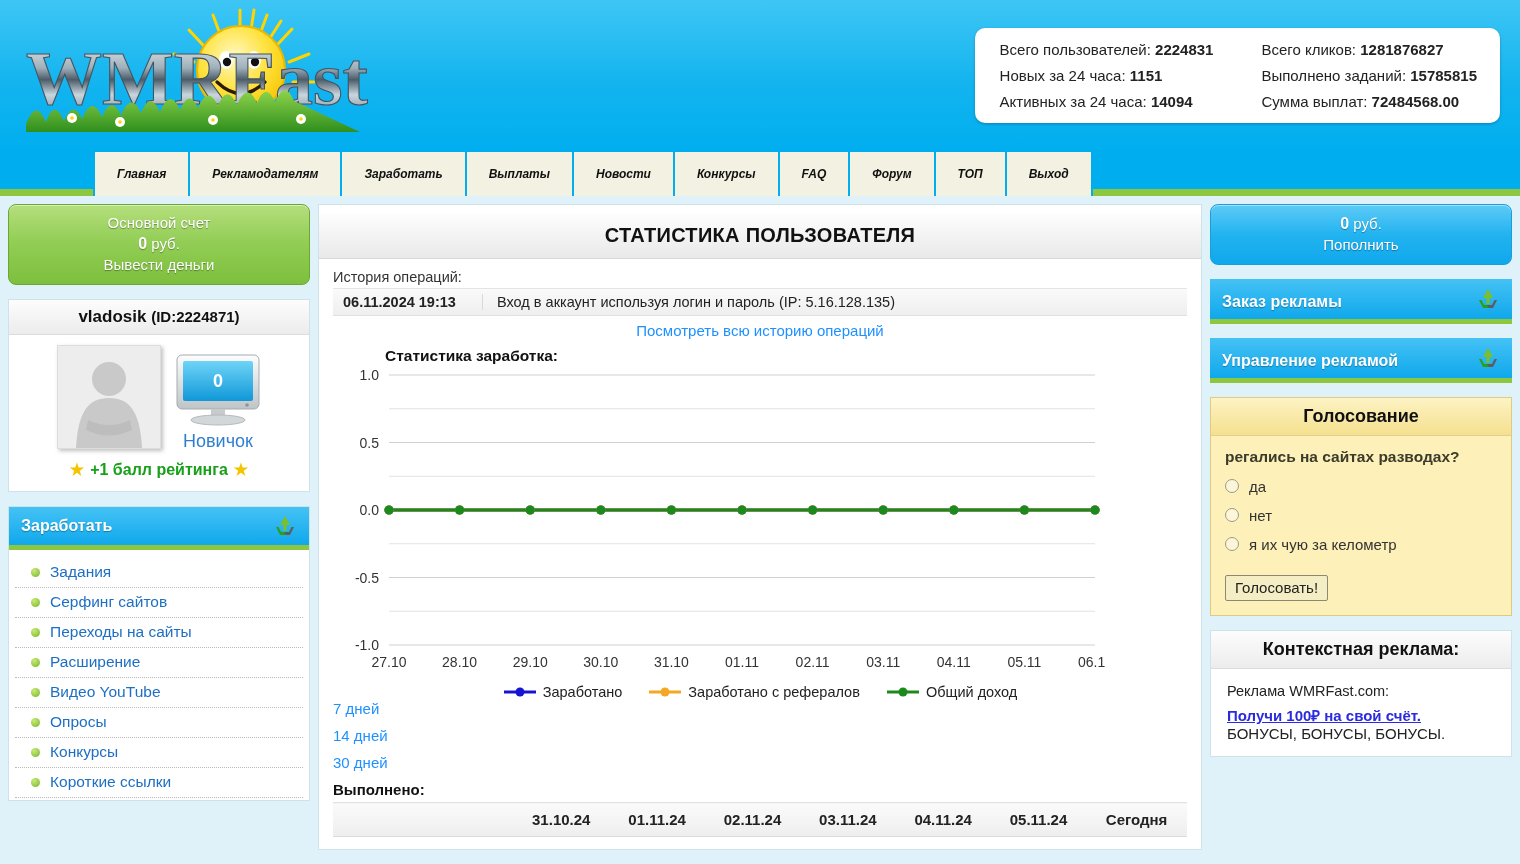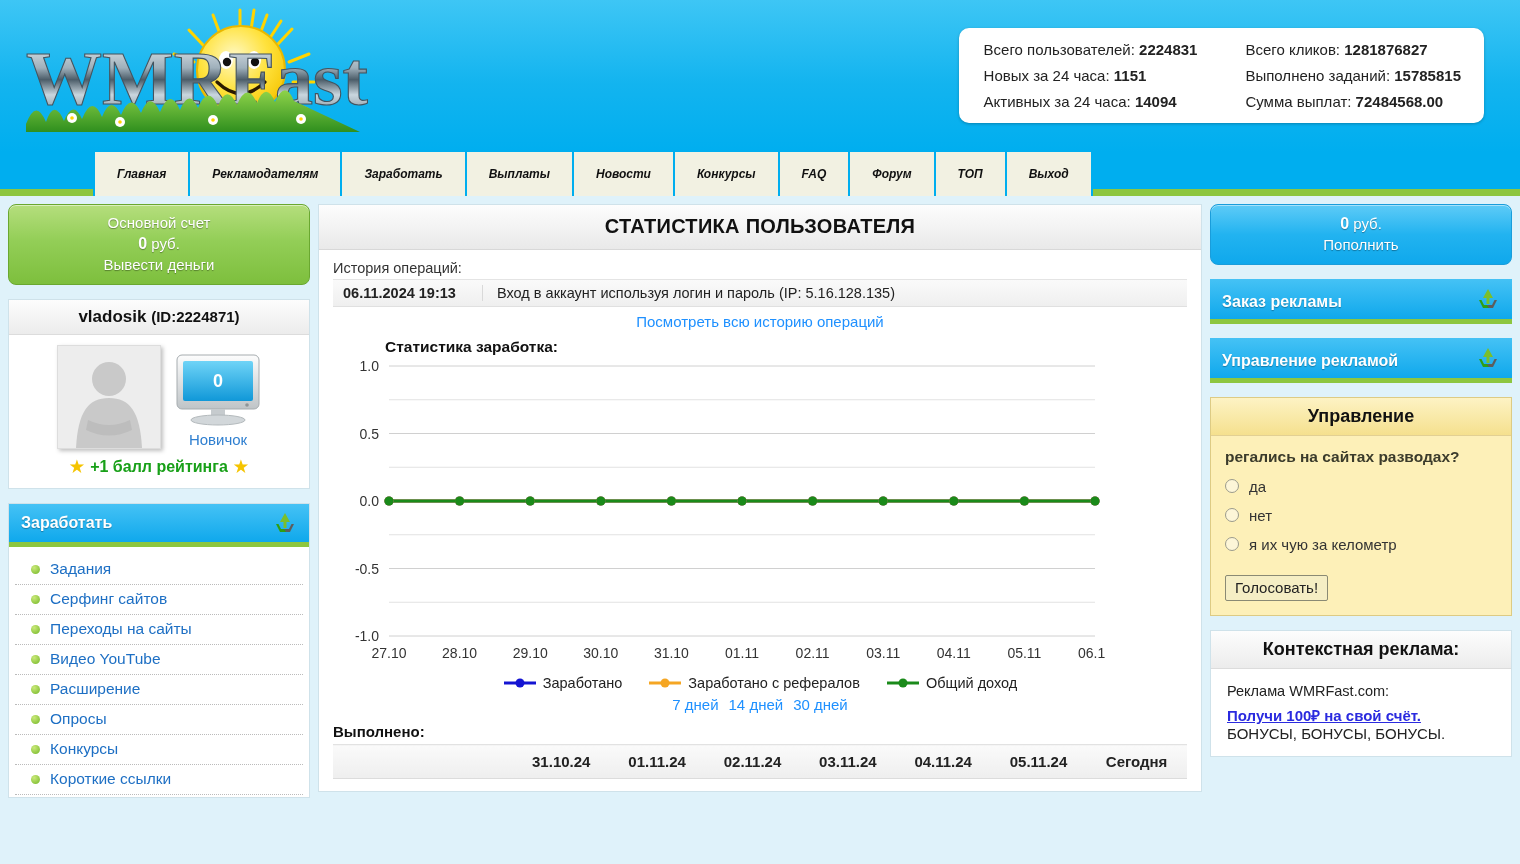--- a/index.html
+++ b/index.html
@@ -14,21 +14,21 @@
 
   
   .header {
     position:relative; height:152px;
     background:linear-gradient(180deg,#3ec6f5 0%, #13b4ef 55%, #00aeef 100%);
   }
   .logo-wrap { position:absolute; left:8px; top:8px; width:370px; height:132px; }
   .logo-svg { display:block; }
 
   .stats-box {
-    position:absolute; right:36px; top:28px;
+    position:absolute; right:20px; top:28px;
     background:#fff; border:3px solid #fff; border-radius:10px;
     padding:10px 20px 10px 22px;
     box-shadow:0 1px 3px rgba(0,0,0,.25);
     display:flex; gap:48px;
   }
   .stats-col { display:flex; flex-direction:column; gap:9px; }
   .stat-line { font-size:15px; color:#222; white-space:nowrap; }
   .stat-line b { font-weight:bold; }
 
   
@@ -94,21 +94,21 @@
   .card-head-gray .uid { font-size:15px; }
 
   .profile-body { padding:10px 12px 12px; text-align:center; }
   .profile-row { display:flex; align-items:flex-start; justify-content:center; gap:14px; }
   .avatar-box {
     width:104px; height:104px; background:#eee;
     border:1px solid #ddd; box-shadow:2px 2px 4px rgba(0,0,0,.25);
     overflow:hidden;
   }
   .monitor-wrap { text-align:center; padding-top:8px; }
-  .monitor-label { color:#2f7fd0; font-size:15px; margin-top:1px; }
+  .monitor-label { color:#2f7fd0; font-size:18px; margin-top:1px; }
   .rating-line {
     margin-top:8px; font-size:16px; font-weight:bold; color:#18a018;
     display:flex; align-items:center; justify-content:center; gap:6px;
   }
 
   
   .sec-head {
     background:linear-gradient(180deg,#45c2f5 0%,#0fa8ec 100%);
     border-bottom:5px solid #8dc63f;
     padding:7px 12px; display:flex; align-items:center; justify-content:space-between;
@@ -139,21 +139,21 @@
     color:#fff; font-size:16px; font-weight:bold;
     text-shadow:0 1px 1px rgba(0,0,0,.3); cursor:pointer;
   }
 
   
   .main-panel { background:#fff; border:1px solid #cfe2ea; }
   .main-head {
     background:linear-gradient(180deg,#fdfdfd 0%,#e9e9e9 100%);
     border-bottom:1px solid #d8d8d8;
     text-align:center; padding:10px 4px 11px;
-    font-size:20px; font-weight:bold; letter-spacing:.3px; color:#111;
+    font-size:20px; font-weight:bold; letter-spacing:.3px; color:#111;margin-top:9px;
   }
   .main-body { padding:10px 14px 12px; }
   .small-label { font-size:14.5px; color:#333; margin-bottom:3px; }
 
   .hist-row {
     display:flex; align-items:center;
     background:linear-gradient(180deg,#fafafa 0%,#efefef 100%);
     border-top:1px solid #e4e4e4; border-bottom:1px solid #e0e0e0;
     height:28px;
   }
@@ -165,21 +165,21 @@
   .center-link { text-align:center; margin:6px 0 2px; }
   .lnk { color:#1e90ff; cursor:pointer; font-size:15px; }
 
   .chart-title { font-size:15.5px; font-weight:bold; color:#111; margin:8px 0 2px 52px; }
   .chart-area { position:relative; }
   .legend {
     display:flex; justify-content:center; gap:26px; margin-top:2px;
     font-size:14.5px; color:#222;
   }
   .legend-item { display:flex; align-items:center; gap:6px; }
-  .periods { text-align:left; margin-top:5px; display:flex; gap:10px; justify-content:center; }
+  .periods { text-align:left; display:flex; gap:10px; justify-content:center;flex-direction:column; }
 
   .done-label { font-weight:bold; font-size:15px; margin-top:10px; color:#111; }
   .done-table { width:100%; border-collapse:collapse; margin-top:4px; }
   .done-table th {
     background:linear-gradient(180deg,#fafafa 0%,#eeeeee 100%);
     border-top:1px solid #e2e2e2; border-bottom:1px solid #dcdcdc;
     font-size:15px; font-weight:bold; color:#222;
     padding:8px 6px; text-align:center;
   }
   .done-table th.first { width:180px; }
@@ -414,25 +414,25 @@
         <li>
           <span class="bullet"></span>
           <span class="menu-link">Серфинг сайтов</span>
         </li>
         <li>
           <span class="bullet"></span>
           <span class="menu-link">Переходы на сайты</span>
         </li>
         <li>
           <span class="bullet"></span>
+          <span class="menu-link">Расширение</span>
+        </li>
+        <li>
+          <span class="bullet"></span>
           <span class="menu-link">Видео YouTube</span>
-        </li>
-        <li>
-          <span class="bullet"></span>
-          <span class="menu-link">Расширение</span>
         </li>
         <li>
           <span class="bullet"></span>
           <span class="menu-link">Опросы</span>
         </li>
         <li>
           <span class="bullet"></span>
           <span class="menu-link">Конкурсы</span>
         </li>
         <li>
@@ -596,21 +596,21 @@
     <div class="side-btn">
       <span>Управление рекламой</span>
       <svg width="24" height="24" viewBox="0 0 24 24">
         <path d="M12 2 L17 11 L13.5 11 L13.5 17 L10.5 17 L10.5 11 L7 11 Z" fill="#7bbf2a"></path>
         <path d="M21 13 L17 21 L9 21 L11 18 L16 18 L18.5 13 Z" fill="#5d5d5d"></path>
         <path d="M3 13 L7 21 L13 21 L11 18 L8 18 L5.5 13 Z" fill="#2f9e12"></path>
       </svg>
     </div>
 
     <div class="poll">
-      <div class="poll-head">Управление</div>
+      <div class="poll-head">Голосование</div>
       <div class="poll-body">
         <div class="poll-q">регались на сайтах разводах?</div>
 
         <label class="poll-opt">
           <span class="radio"></span>
           <span>да</span>
         </label>
         <label class="poll-opt">
           <span class="radio"></span>
           <span>нет</span>

